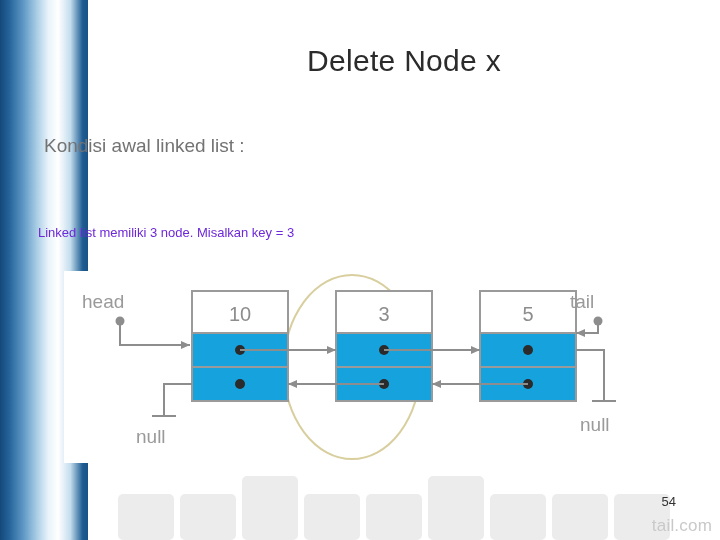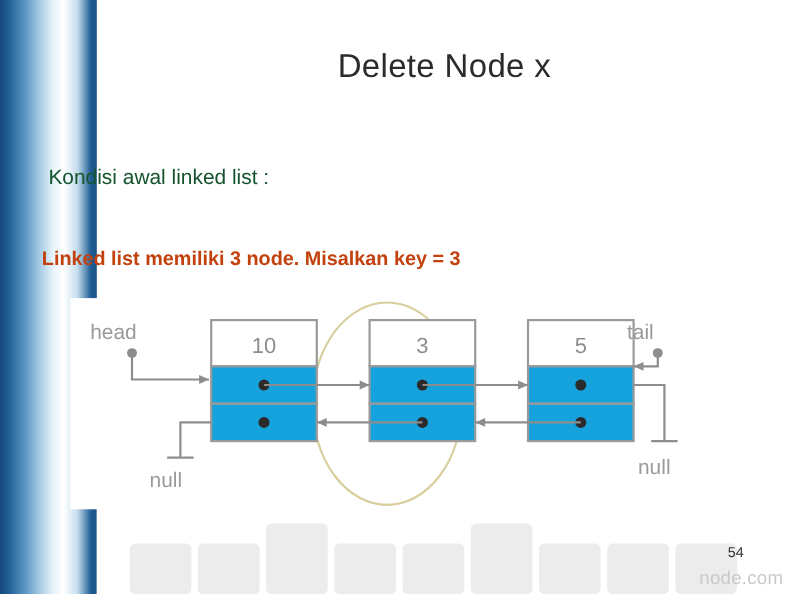--- a/index.html
+++ b/index.html
@@ -73,30 +73,28 @@
     font-size: 30px;
     color: #2b2b2b;
     font-weight: normal;
     letter-spacing: 0.3px;
   }
   .line1 {
     position: absolute;
     left: 44px;
     top: 135px;
     font-size: 19px;
-    color: #14532d;
-    margin-top: 16px;
+    color: #737373;
   }
   .line2 {
     position: absolute;
     left: 38px;
     top: 225px;
-    font-size: 18px;
-    color: #c2410c;
-    font-weight: bold;
+    font-size: 13px;
+    color: #6d28d9;
   }
   
   .diagram {
     position: absolute;
     left: 64px;
     top: 271px;
     width: 576px;
     height: 192px;
     background: #ffffff;
   }
@@ -207,15 +205,15 @@
       <text class="dlabel" x="516" y="160">null</text>
 
       <text class="dlabel" x="506" y="37">tail</text>
       <circle cx="534" cy="50" r="4.5" fill="#8d8d8d"></circle>
       <path d="M534 50 L534 62 L512 62" fill="none" stroke="#8d8d8d" stroke-width="2"></path>
       <polygon points="512,62 521,58 521,66" fill="#8d8d8d"></polygon>
     </svg>
   </div>
 
   <div class="page-number">54</div>
-  <div class="watermark">node.com</div>
+  <div class="watermark">tail.com</div>
 
 </div>
 
 </body></html>

